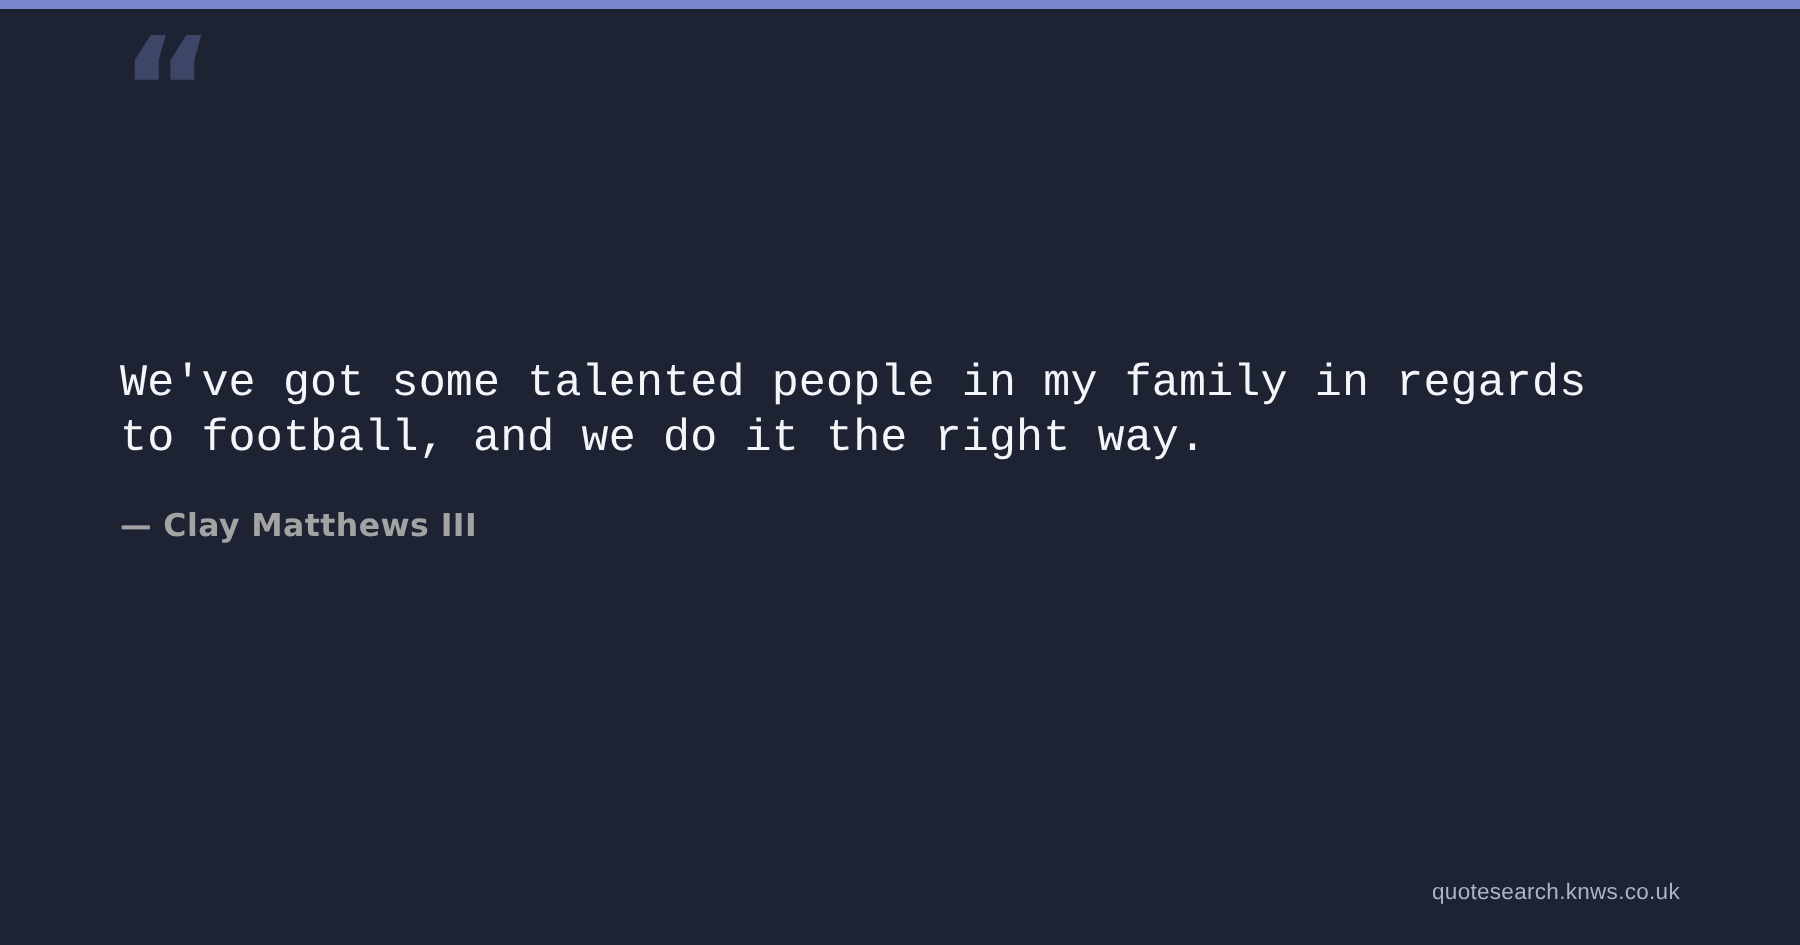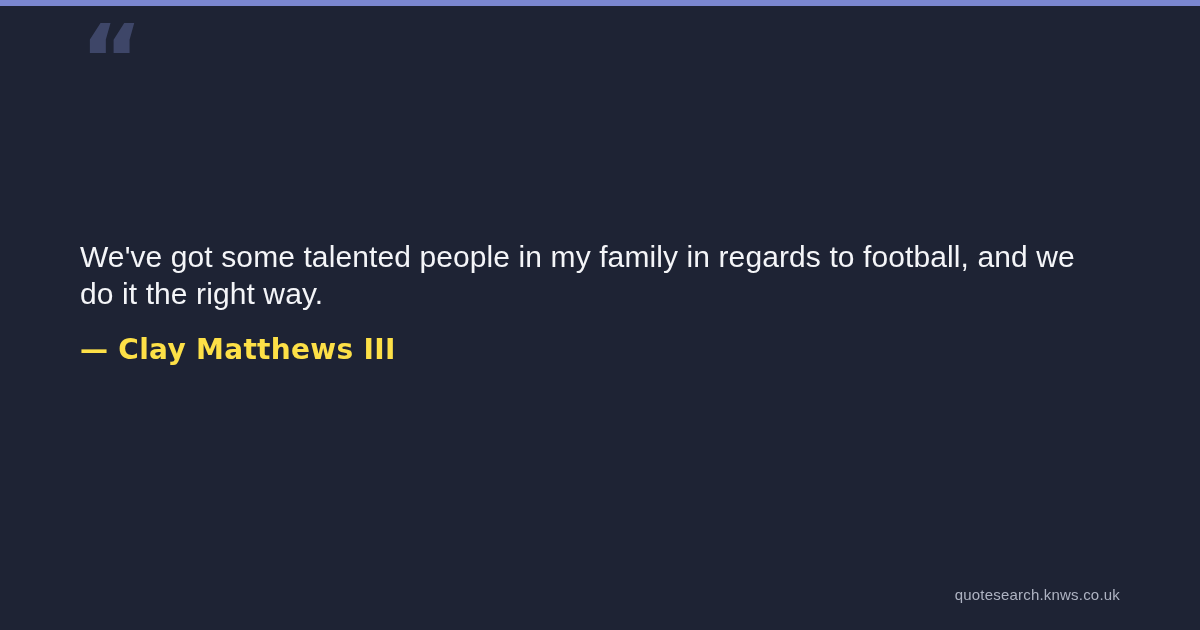--- a/index.html
+++ b/index.html
@@ -50,31 +50,31 @@
     top: 238px;
     width: 1010px;
   }
 
   .quote-text {
     margin: 0;
     font-size: 30px;
     line-height: 37px;
     color: #f4f5f8;
     font-weight: 400;
-    font-family: Liberation Sans, sans-serif;
+    font-family: Liberation Mono, monospace;
     letter-spacing: 0.1px;
   }
 
   .attribution {
     margin: 0;
     padding-top: 25px;
-    font-size: 28px;
+    font-size: 21px;
     line-height: 26px;
     font-weight: 700;
-    color: #fde047;
+    color: #a3a3a3;
     font-family: "DejaVu Sans", "Liberation Sans", sans-serif;
     letter-spacing: 0.3px;
   }
 
   .watermark {
     position: absolute;
     right: 80px;
     bottom: 26px;
     font-size: 15px;
     line-height: 18px;

